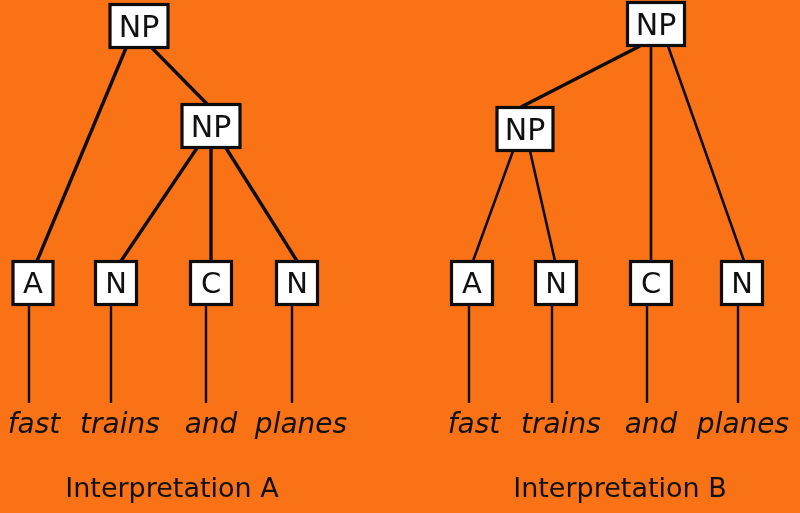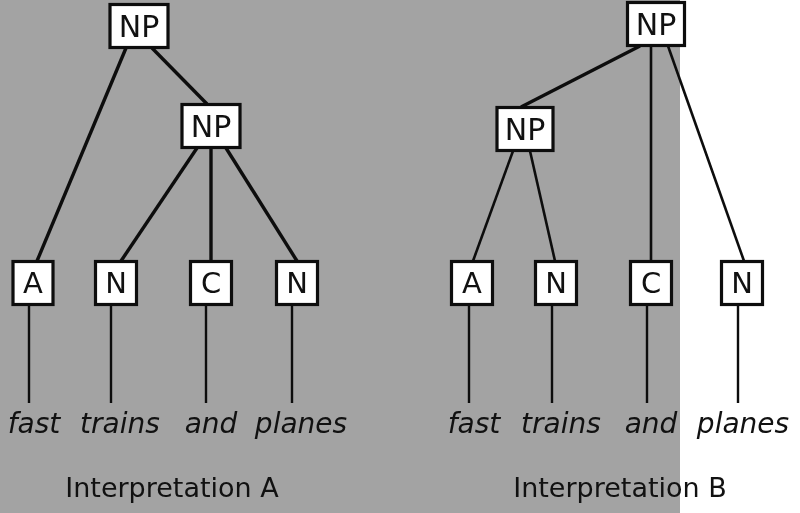--- a/index.html
+++ b/index.html
@@ -8,23 +8,23 @@
     background: #ffffff;
   }
   body {
     width: 800px;
     height: 513px;
     font-family: "DejaVu Sans", sans-serif;
     overflow: hidden;
   }
   #stage {
     position: relative;
-    width: 680px;
+    width: 800px;
     height: 513px;
-    background: #a3a3a3;
+    background: #f97316;
   }
   svg.canvas {
     position: absolute;
     left: 0;
     top: 0;
     width: 800px;
     height: 513px;
     display: block;
   }
   .branch {

